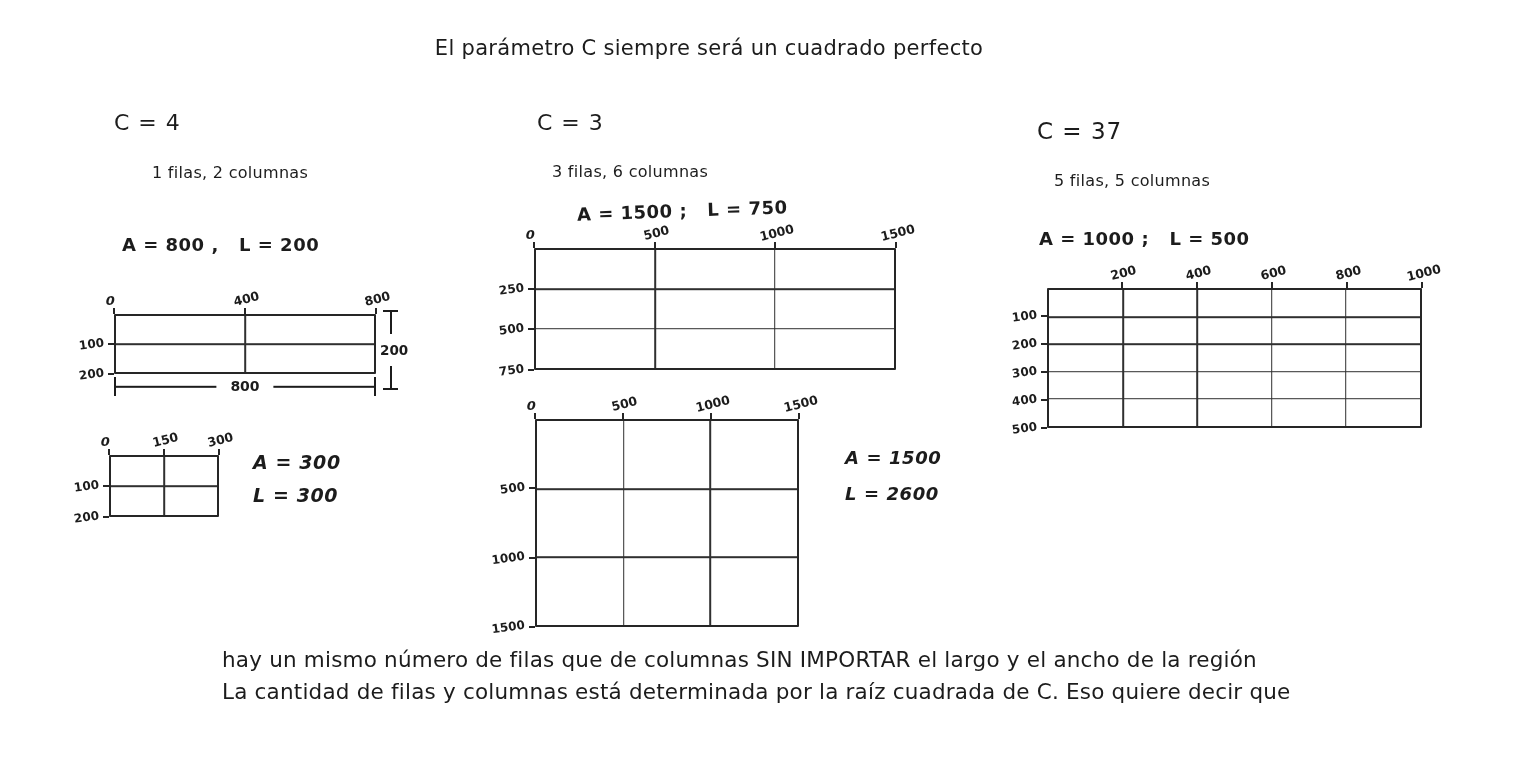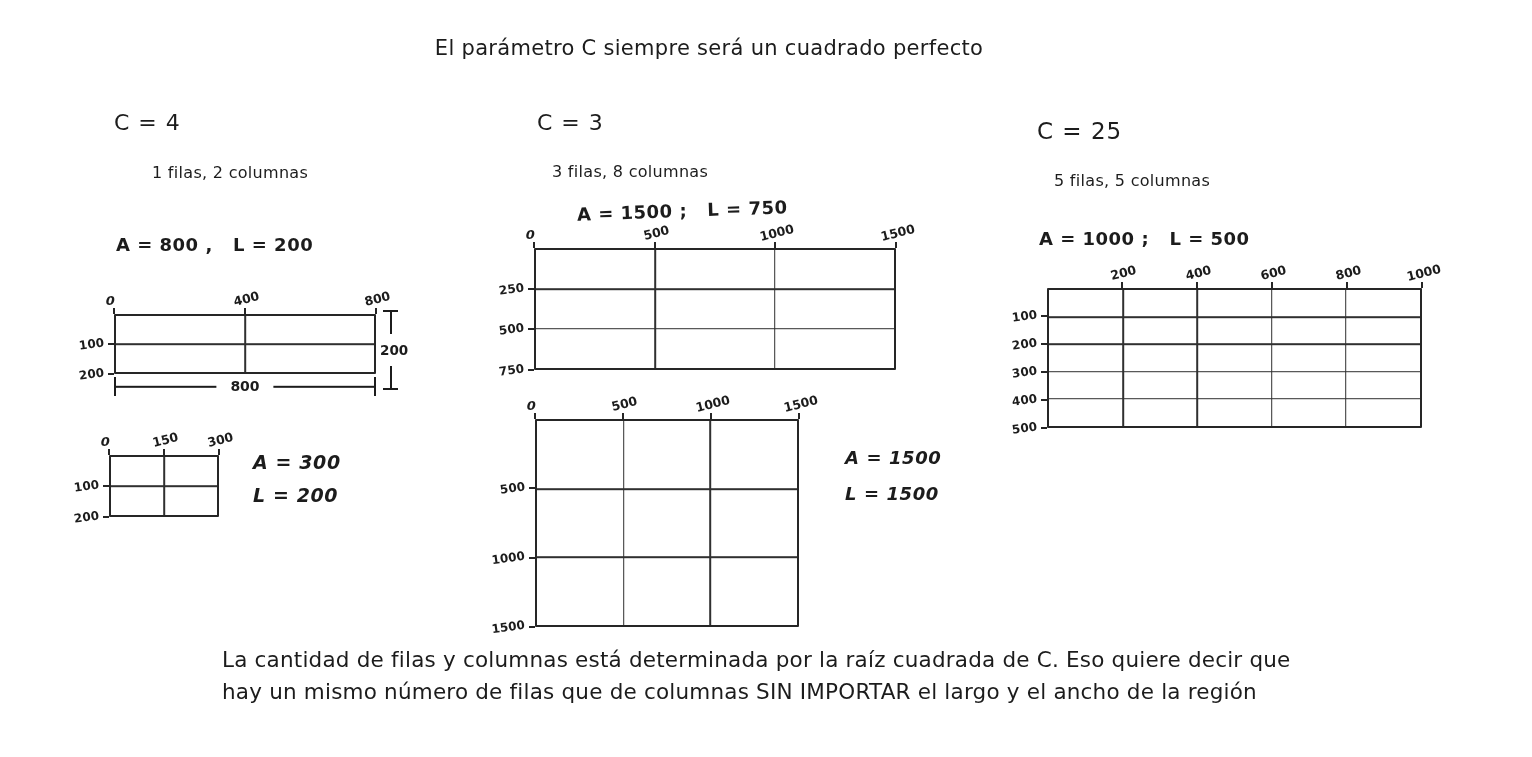--- a/index.html
+++ b/index.html
@@ -61,21 +61,21 @@
 </head>
 <body>
 
 <div class="canvas">
 
   <div class="title">El parámetro C siempre será un cuadrado perfecto</div>
 
   <section>
     <div class="heading" style="left:95px; top:110px;">C = 4</div>
     <div class="subheading" style="left:133px; top:163px;">1 filas, 2 columnas</div>
-    <div class="params" style="left:97px; top:234px;">A = 800 ,   L = 200</div>
+    <div class="params" style="left:103px; top:234px;">A = 800 ,   L = 200</div>
 
     <div class="grid" style="left:95px; top:314px; width:262px; height:60px;">
         <div class="gframe">
           <i class="vline" style="left: 50%;"></i>
           <i class="hline" style="top: 50%;"></i>
         </div>
         <i class="xlab zero" style="left: 0%;">0</i>
         <i class="xtick" style="left: 0%;"></i>
         <span class="xlab" style="left: 50%;">400</span>
         <i class="xtick" style="left: 50%;"></i>
@@ -114,27 +114,27 @@
         <span class="xlab" style="left: 100%;">300</span>
         <i class="xtick" style="left: 100%;"></i>
         <span class="ylab" style="top: 50%;">100</span>
         <i class="ytick" style="top: 50%;"></i>
         <span class="ylab" style="top: 100%;">200</span>
         <i class="ytick" style="top: 100%;"></i>
       </div>
 
     <div class="annot" style="left:234px; top:446px; font-size:19px;">
       <div>A = 300</div>
-      <div>L = 200</div>
+      <div>L = 300</div>
     </div>
   </section>
 
   <section>
     <div class="heading" style="left:518px; top:110px;">C = 3</div>
-    <div class="subheading" style="left:533px; top:162px;">3 filas, 8 columnas</div>
+    <div class="subheading" style="left:533px; top:162px;">3 filas, 6 columnas</div>
     <div class="params" style="left:558px; top:200px; transform:rotate(-2deg);">A = 1500 ;   L = 750</div>
 
     <div class="grid" style="left:515px; top:248px; width:362px; height:122px;">
         <div class="gframe">
           <i class="vline" style="left: 33.3333%;"></i>
           <i class="vline" style="left: 66.6667%;"></i>
           <i class="hline" style="top: 33.3333%;"></i>
           <i class="hline" style="top: 66.6667%;"></i>
         </div>
         <i class="xlab zero" style="left: 0%;">0</i>
@@ -171,26 +171,26 @@
         <span class="ylab" style="top: 33.3333%;">500</span>
         <i class="ytick" style="top: 33.3333%;"></i>
         <span class="ylab" style="top: 66.6667%;">1000</span>
         <i class="ytick" style="top: 66.6667%;"></i>
         <span class="ylab" style="top: 100%;">1500</span>
         <i class="ytick" style="top: 100%;"></i>
       </div>
 
     <div class="annot" style="left:826px; top:440px; font-size:18px;">
       <div style="line-height:36px;">A = 1500</div>
-      <div style="line-height:36px;">L = 1500</div>
+      <div style="line-height:36px;">L = 2600</div>
     </div>
   </section>
 
   <section>
-    <div class="heading" style="left:1018px; top:118px; font-size:23px;">C = 25</div>
+    <div class="heading" style="left:1018px; top:118px; font-size:23px;">C = 37</div>
     <div class="subheading" style="left:1035px; top:171px;">5 filas, 5 columnas</div>
     <div class="params" style="left:1020px; top:228px;">A = 1000 ;   L = 500</div>
 
     <div class="grid" style="left:1028px; top:288px; width:375px; height:140px;">
         <div class="gframe">
           <i class="vline" style="left: 20%;"></i>
           <i class="vline" style="left: 40%;"></i>
           <i class="vline" style="left: 60%;"></i>
           <i class="vline" style="left: 80%;"></i>
           <i class="hline" style="top: 20%;"></i>
@@ -215,17 +215,17 @@
         <span class="ylab" style="top: 60%;">300</span>
         <i class="ytick" style="top: 60%;"></i>
         <span class="ylab" style="top: 80%;">400</span>
         <i class="ytick" style="top: 80%;"></i>
         <span class="ylab" style="top: 100%;">500</span>
         <i class="ytick" style="top: 100%;"></i>
       </div>
   </section>
 
   <div class="footer">
+    <div>hay un mismo número de filas que de columnas SIN IMPORTAR el largo y el ancho de la región</div>
     <div>La cantidad de filas y columnas está determinada por la raíz cuadrada de C. Eso quiere decir que</div>
-    <div>hay un mismo número de filas que de columnas SIN IMPORTAR el largo y el ancho de la región</div>
   </div>
 
 </div>
 
 </body></html>

